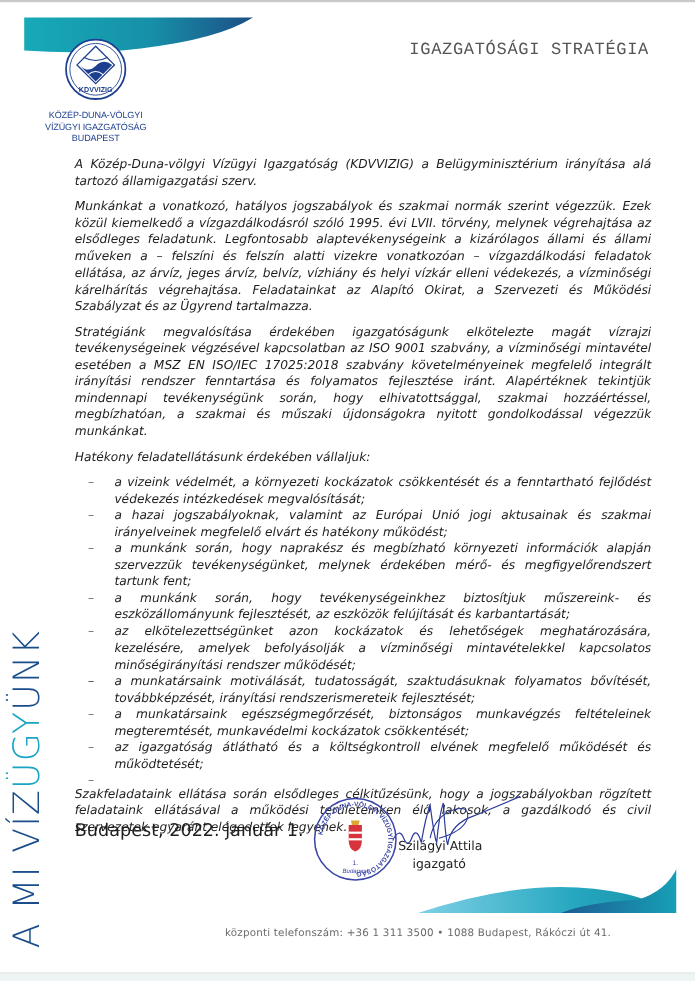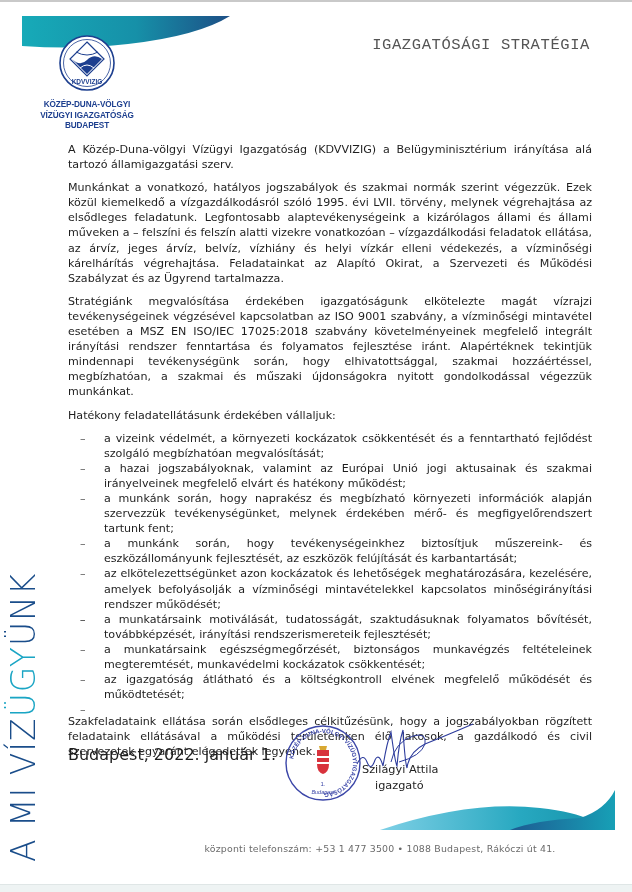--- a/index.html
+++ b/index.html
@@ -11,39 +11,39 @@
   }
   .top-rule {
     position: absolute; left: 0; top: 0; width: 632px; height: 2px;
     background: #c9c9c9;
   }
   .top-banner { position: absolute; left: 18px; top: 14px; width: 230px; height: 40px; }
   .logo-emblem { position: absolute; left: 58px; top: 34px; width: 58px; height: 58px; }
   .logo-text {
     position: absolute; left: 22px; top: 100px; width: 130px;
     text-align: center; font-family: "Liberation Sans", sans-serif;
-    font-weight: bold; font-size: 8.2px; line-height: 10.5px; color: #1d3f8f;
+    font-weight: normal; font-size: 8.2px; line-height: 10.5px; color: #1d3f8f;
     letter-spacing: -0.1px;
   }
   .page-title {
     position: absolute; right: 42px; top: 36px;
     font-family: Liberation Mono, monospace;
     font-size: 15.5px; letter-spacing: 0.6px; color: #555555;
   }
   .side-slogan {
     position: absolute; left: 4px; top: 862px;
     transform-origin: 0 0; transform: rotate(-90deg);
     font-family: "DejaVu Sans", sans-serif; font-weight: 200;
     font-size: 33px; letter-spacing: 1px; white-space: nowrap;
     color: #1a4d8a;
   }
   .side-slogan .accent { color: #1aa5c4; }
   .content {
     position: absolute; left: 68px; top: 142px; width: 524px;
-    font-size: 11.1px; line-height: 15.1px; text-align: justify;
+    font-size: 11.1px; line-height: 15.1px; text-align: justify; font-style: italic;
   }
   .content p { margin: 0 0 8px 0; }
   .intro-list { margin: 16px 0 0 0; }
   .list { list-style: none; margin: 4px 0 12px 0; padding: 0; }
   .list li { position: relative; padding-left: 36px; }
   .list li .dash {
     position: absolute; left: 12px; top: 0; color: #555;
   }
   .date {
     position: absolute; left: 68px; top: 745px; font-size: 16px;
@@ -103,21 +103,21 @@
 
 <div class="side-slogan"><span>A MI VÍZ</span><span class="accent">ÜGY</span><span>ÜNK</span></div>
 
 <div class="content">
   <p>A Közép-Duna-völgyi Vízügyi Igazgatóság (KDVVIZIG) a Belügyminisztérium irányítása alá tartozó államigazgatási szerv.</p>
   <p>Munkánkat a vonatkozó, hatályos jogszabályok és szakmai normák szerint végezzük. Ezek közül kiemelkedő a vízgazdálkodásról szóló 1995. évi LVII. törvény, melynek végrehajtása az elsődleges feladatunk. Legfontosabb alaptevékenységeink a kizárólagos állami és állami műveken a – felszíni és felszín alatti vizekre vonatkozóan – vízgazdálkodási feladatok ellátása, az árvíz, jeges árvíz, belvíz, vízhiány és helyi vízkár elleni védekezés, a vízminőségi kárelhárítás végrehajtása. Feladatainkat az Alapító Okirat, a Szervezeti és Működési Szabályzat és az Ügyrend tartalmazza.</p>
   <p>Stratégiánk megvalósítása érdekében igazgatóságunk elkötelezte magát vízrajzi tevékenységeinek végzésével kapcsolatban az ISO 9001 szabvány, a vízminőségi mintavétel esetében a MSZ EN ISO/IEC 17025:2018 szabvány követelményeinek megfelelő integrált irányítási rendszer fenntartása és folyamatos fejlesztése iránt. Alapértéknek tekintjük mindennapi tevékenységünk során, hogy elhivatottsággal, szakmai hozzáértéssel, megbízhatóan, a szakmai és műszaki újdonságokra nyitott gondolkodással végezzük munkánkat.</p>
 
   <p class="intro-list">Hatékony feladatellátásunk érdekében vállaljuk:</p>
   <ul class="list">
-    <li><span class="dash">–</span><span>a vizeink védelmét, a környezeti kockázatok csökkentését és a fenntartható fejlődést szolgáló megbízhatóan megvalósítását;</span></li>
+    <li><span class="dash">–</span><span>a vizeink védelmét, a környezeti kockázatok csökkentését és a fenntartható fejlődést védekezés intézkedések megvalósítását;</span></li>
     <li><span class="dash">–</span><span>a hazai jogszabályoknak, valamint az Európai Unió jogi aktusainak és szakmai irányelveinek megfelelő elvárt és hatékony működést;</span></li>
     <li><span class="dash">–</span><span>a munkánk során, hogy naprakész és megbízható környezeti információk alapján szervezzük tevékenységünket, melynek érdekében mérő- és megfigyelőrendszert tartunk fent;</span></li>
     <li><span class="dash">–</span><span>a munkánk során, hogy tevékenységeinkhez biztosítjuk műszereink- és eszközállományunk fejlesztését, az eszközök felújítását és karbantartását;</span></li>
     <li><span class="dash">–</span><span>az elkötelezettségünket azon kockázatok és lehetőségek meghatározására, kezelésére, amelyek befolyásolják a vízminőségi mintavételekkel kapcsolatos minőségirányítási rendszer működését;</span></li>
     <li><span class="dash">–</span></li>
     <li><span class="dash">–</span><span>a munkatársaink motiválását, tudatosságát, szaktudásuknak folyamatos bővítését, továbbképzését, irányítási rendszerismereteik fejlesztését;</span></li>
     <li><span class="dash">–</span><span>a munkatársaink egészségmegőrzését, biztonságos munkavégzés feltételeinek megteremtését, munkavédelmi kockázatok csökkentését;</span></li>
     <li><span class="dash">–</span><span>az igazgatóság átlátható és a költségkontroll elvének megfelelő működését és működtetését;</span></li>
     <li><span class="dash">–</span></li>
   </ul>
@@ -161,16 +161,16 @@
     <linearGradient id="bw2" x1="0" x2="1" y1="0" y2="0">
       <stop offset="0" stop-color="#1d5b92"></stop>
       <stop offset="1" stop-color="#17a0b6"></stop>
     </linearGradient>
   </defs>
   <path d="M90 40 Q180 10 250 18 Q285 22 300 30 L325 40 Z" fill="url(#bw1)"></path>
   <path d="M220 40 Q245 30 290 28 Q315 20 325 0 L325 40 Z" fill="url(#bw2)"></path>
 </svg>
 
 <div class="footer">
-  <div>központi telefonszám: +53 1 477 3500 • 1088 Budapest, Rákóczi út 41.</div>
+  <div>központi telefonszám: +36 1 311 3500 • 1088 Budapest, Rákóczi út 41.</div>
 </div>
 
 <div class="bottom-strip"></div>
 
 </body></html>

